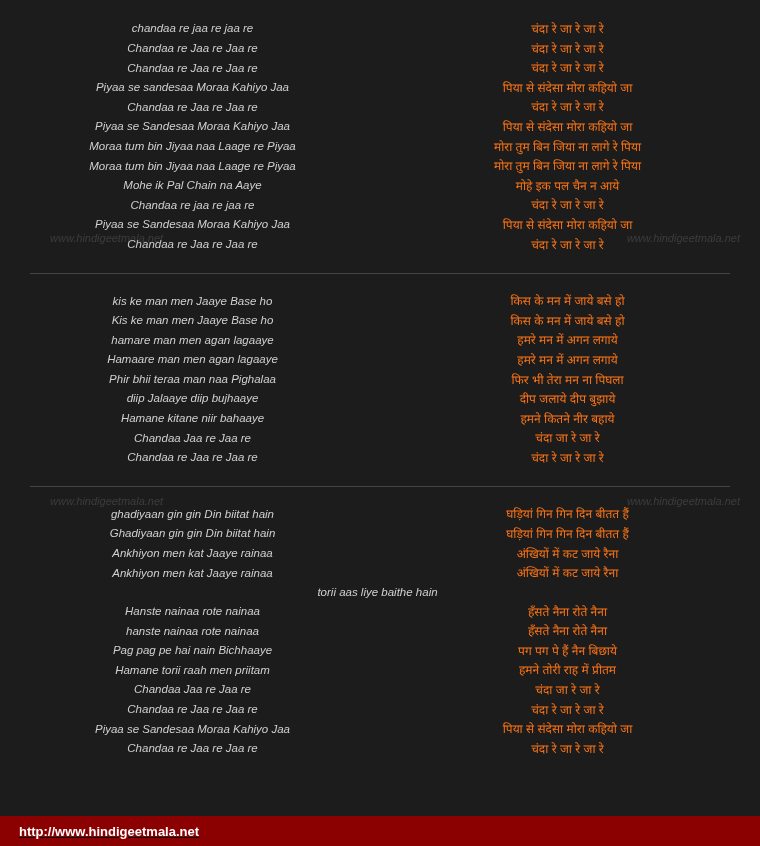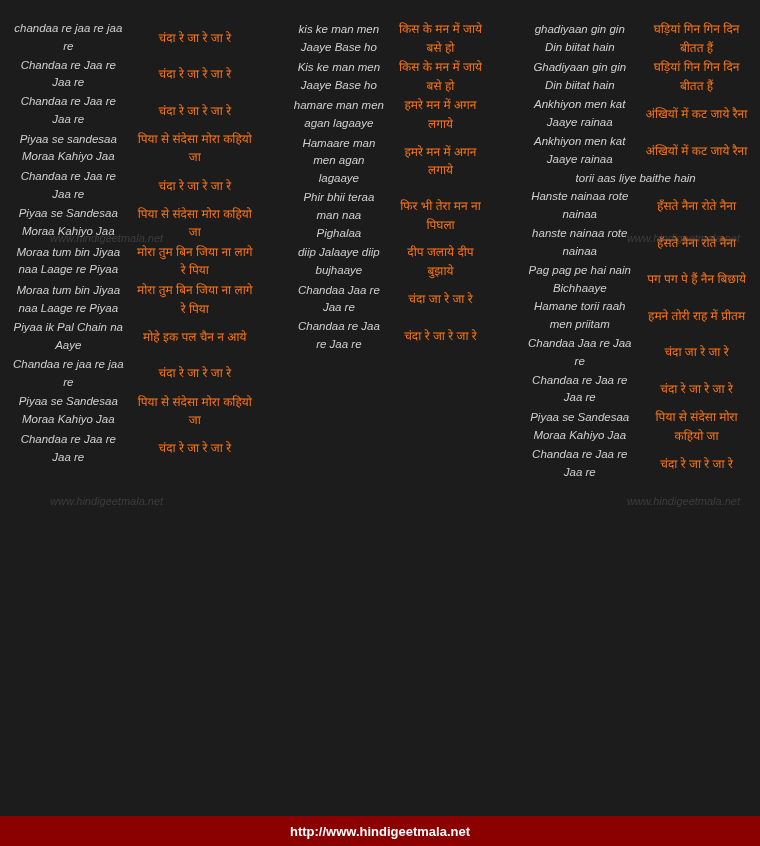--- a/index.html
+++ b/index.html
@@ -23,21 +23,21 @@
       background-color: #1c1c1c;
       display: flex;
       flex-direction: column;
       position: relative;
       overflow: hidden;
     }
 
     .lyrics-content {
       flex: 1;
       display: flex;
-      flex-direction: row;
+      flex-direction: column;
       padding: 20px 10px 10px 10px;
       overflow: hidden;
     }
 
     .lyrics-row {
       display: flex;
       justify-content: space-between;
       align-items: center;
       width: 100%;
       margin-bottom: 1px;
@@ -91,21 +91,21 @@
 
     .watermark-4 {
       top: 495px;
       right: 20px;
     }
 
     .footer-bar {
       background-color: #8b0000;
       width: 100%;
       padding: 6px 19px;
-      text-align: center;
+      text-decoration: underline;
     }
 
     .footer-url {
       color: #ffffff;
       font-size: 13px;
       font-weight: bold;
       text-decoration: none;
     }
 
     .divider {
@@ -147,21 +147,21 @@
         </div>
         <div class="lyrics-row">
           <div class="lyrics-left">Moraa tum bin Jiyaa naa Laage re Piyaa</div>
           <div class="lyrics-right">मोरा तुम बिन जिया ना लागे रे पिया</div>
         </div>
         <div class="lyrics-row">
           <div class="lyrics-left">Moraa tum bin Jiyaa naa Laage re Piyaa</div>
           <div class="lyrics-right">मोरा तुम बिन जिया ना लागे रे पिया</div>
         </div>
         <div class="lyrics-row">
-          <div class="lyrics-left">Piyaa ik Pal Chain na Aaye</div>
+          <div class="lyrics-left">Mohe ik Pal Chain na Aaye</div>
           <div class="lyrics-right">मोहे इक पल चैन न आये</div>
         </div>
         <div class="lyrics-row">
           <div class="lyrics-left">Chandaa re jaa re jaa re</div>
           <div class="lyrics-right">चंदा रे जा रे जा रे</div>
         </div>
         <div class="lyrics-row">
           <div class="lyrics-left">Piyaa se Sandesaa Moraa Kahiyo Jaa</div>
           <div class="lyrics-right">पिया से संदेसा मोरा कहियो जा</div>
         </div>
@@ -192,20 +192,24 @@
           <div class="lyrics-left">Hamaare man men agan lagaaye</div>
           <div class="lyrics-right">हमरे मन में अगन लगाये</div>
         </div>
         <div class="lyrics-row">
           <div class="lyrics-left">Phir bhii teraa man naa Pighalaa</div>
           <div class="lyrics-right">फिर भी तेरा मन ना पिघला</div>
         </div>
         <div class="lyrics-row">
           <div class="lyrics-left">diip Jalaaye diip bujhaaye</div>
           <div class="lyrics-right">दीप जलाये दीप बुझाये</div>
+        </div>
+        <div class="lyrics-row">
+          <div class="lyrics-left">Hamane kitane niir bahaaye</div>
+          <div class="lyrics-right">हमने कितने नीर बहाये</div>
         </div>
         <div class="lyrics-row">
           <div class="lyrics-left">Chandaa  Jaa re Jaa re</div>
           <div class="lyrics-right">चंदा जा रे जा रे</div>
         </div>
         <div class="lyrics-row">
           <div class="lyrics-left">Chandaa re Jaa re Jaa re</div>
           <div class="lyrics-right">चंदा रे जा रे जा रे</div>
         </div>
       </div>

